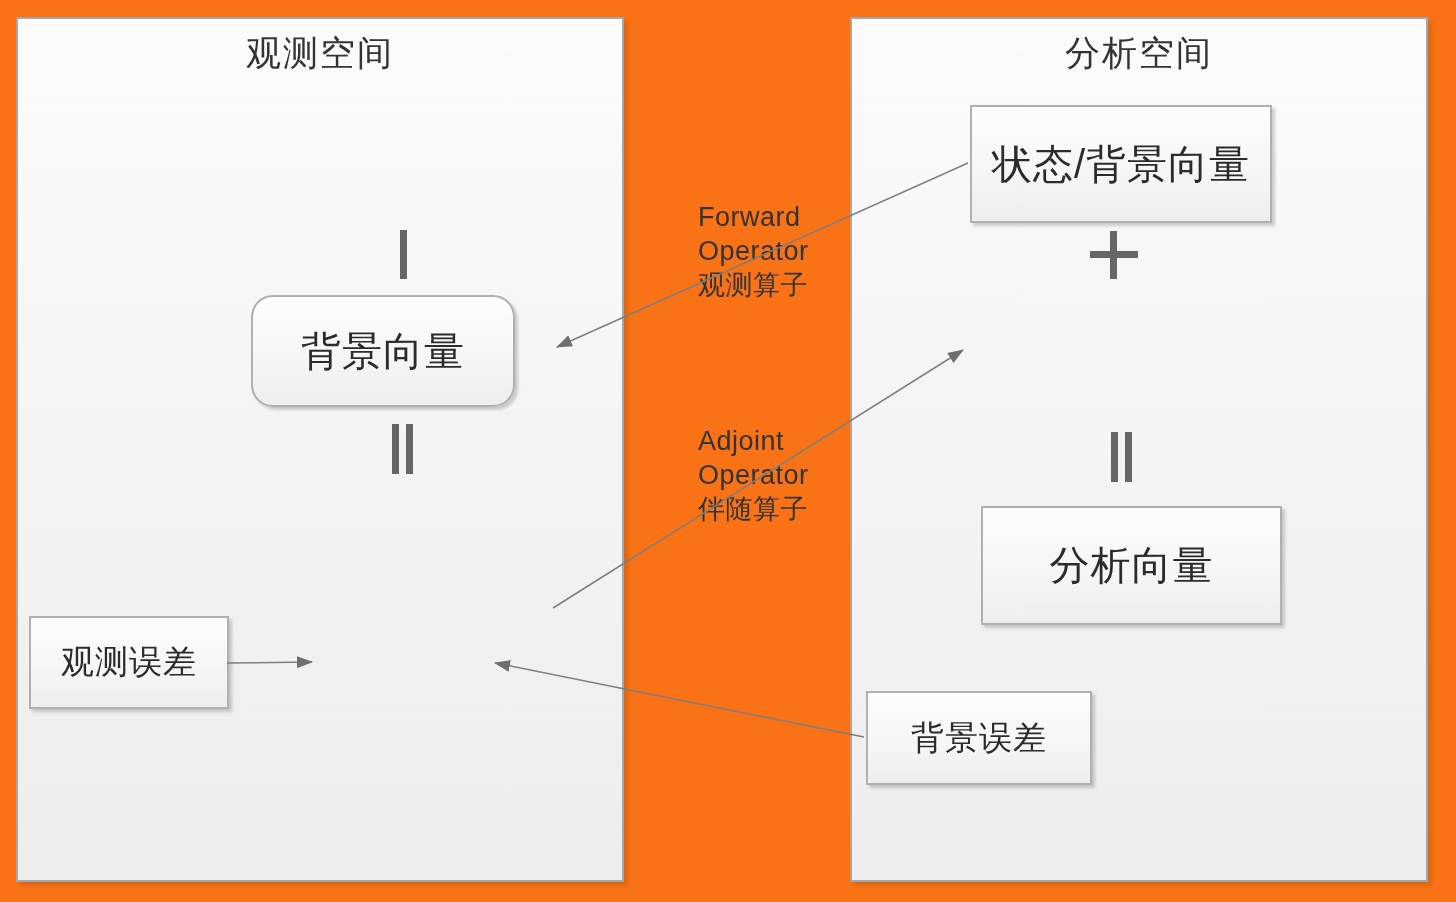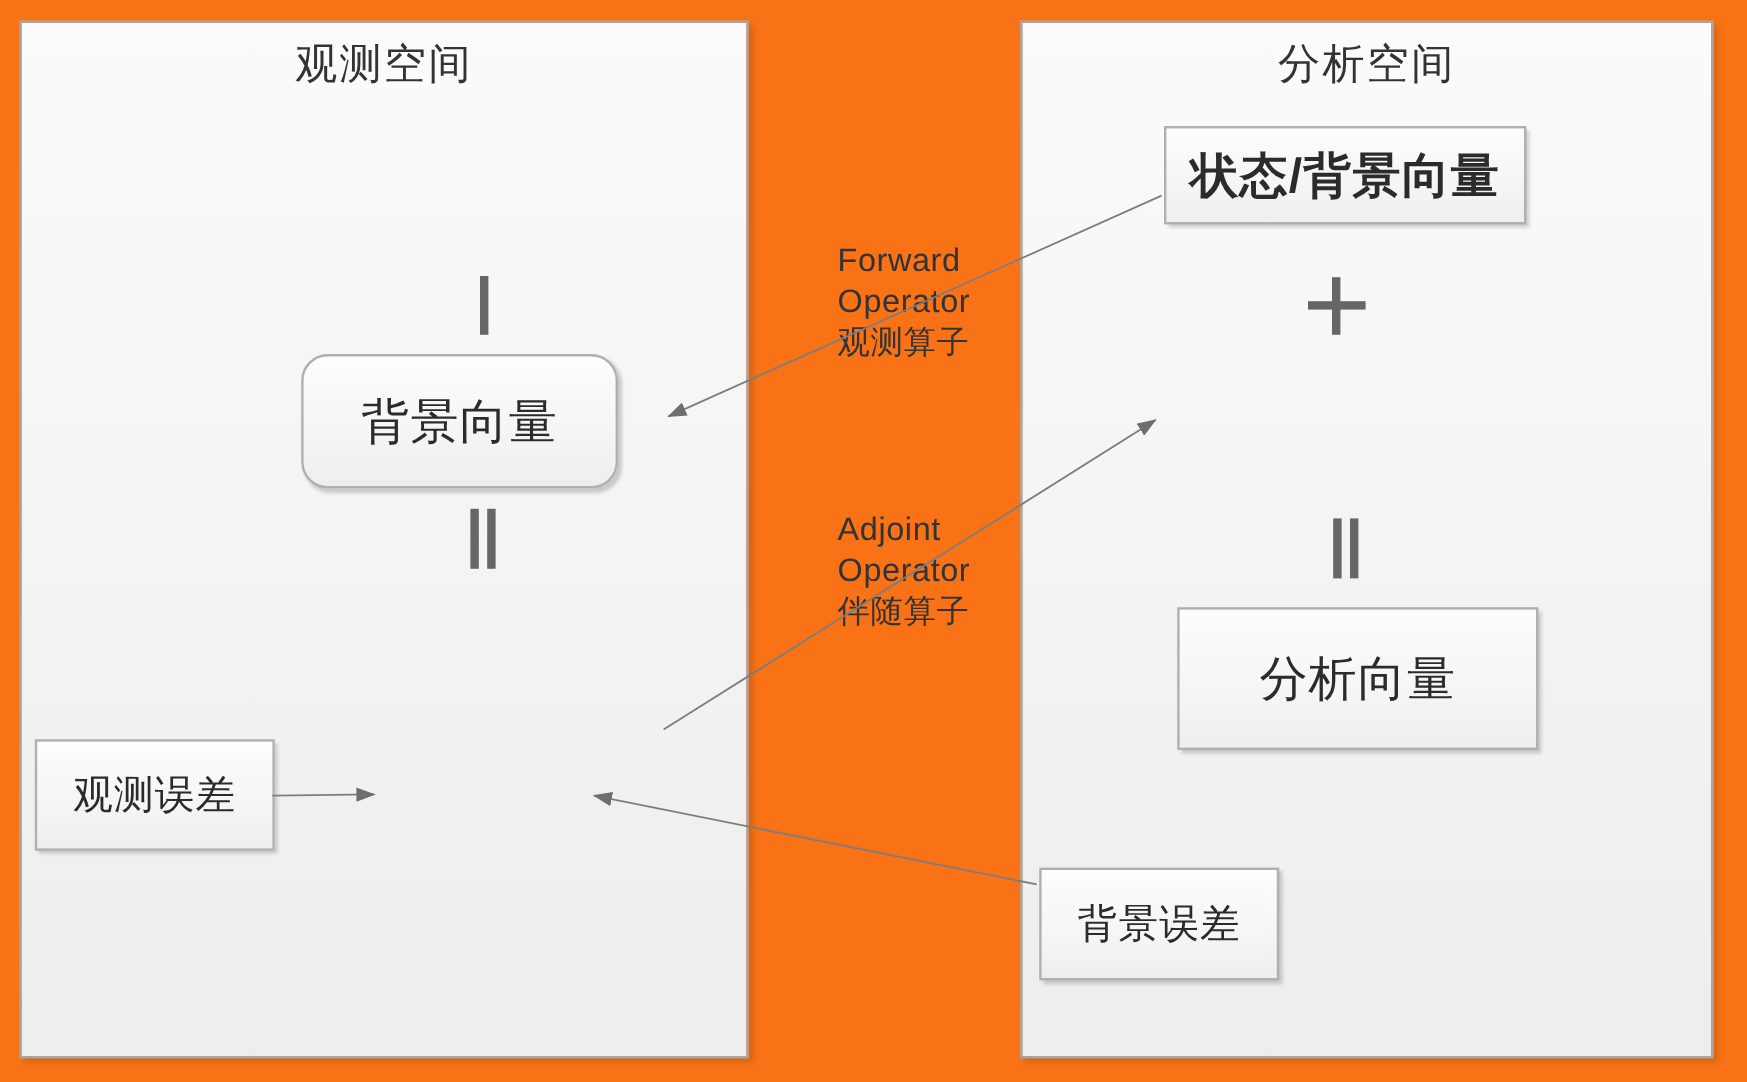--- a/index.html
+++ b/index.html
@@ -62,40 +62,40 @@
 
 
     <div class="node small" style="left:11px;top:597px;width:200px;height:93px;">
       <span>观测误差</span>
     </div>
   </div>
 
   <div class="container" style="left:850px;top:17px;width:578px;height:865px;">
     <div class="panel-title">分析空间</div>
 
-    <div class="node" style="left:118px;top:86px;width:302px;height:82px;font-weight:bold;">
+    <div class="node" style="left:118px;top:86px;width:302px;height:118px;">
       <span>状态/背景向量</span>
     </div>
 
     <div class="plus" style="left:238px;top:212px;">
       <div class="h"></div>
       <div class="v"></div>
     </div>
 
 
     <div class="vequals" style="left:259px;top:413px;">
       <div class="bar"></div>
       <div class="bar"></div>
     </div>
 
     <div class="node" style="left:118px;top:487px;width:301px;height:119px;margin-left:11px;">
       <span>分析向量</span>
     </div>
 
-    <div class="node small" style="left:14px;top:672px;width:200px;height:94px;margin-top:32px;">
+    <div class="node small" style="left:14px;top:672px;width:226px;height:94px;">
       <span>背景误差</span>
     </div>
   </div>
 
   <div class="op-label" style="left:698px;top:200px;">
     <div>Forward</div>
     <div>Operator</div>
     <div>观测算子</div>
   </div>
 

